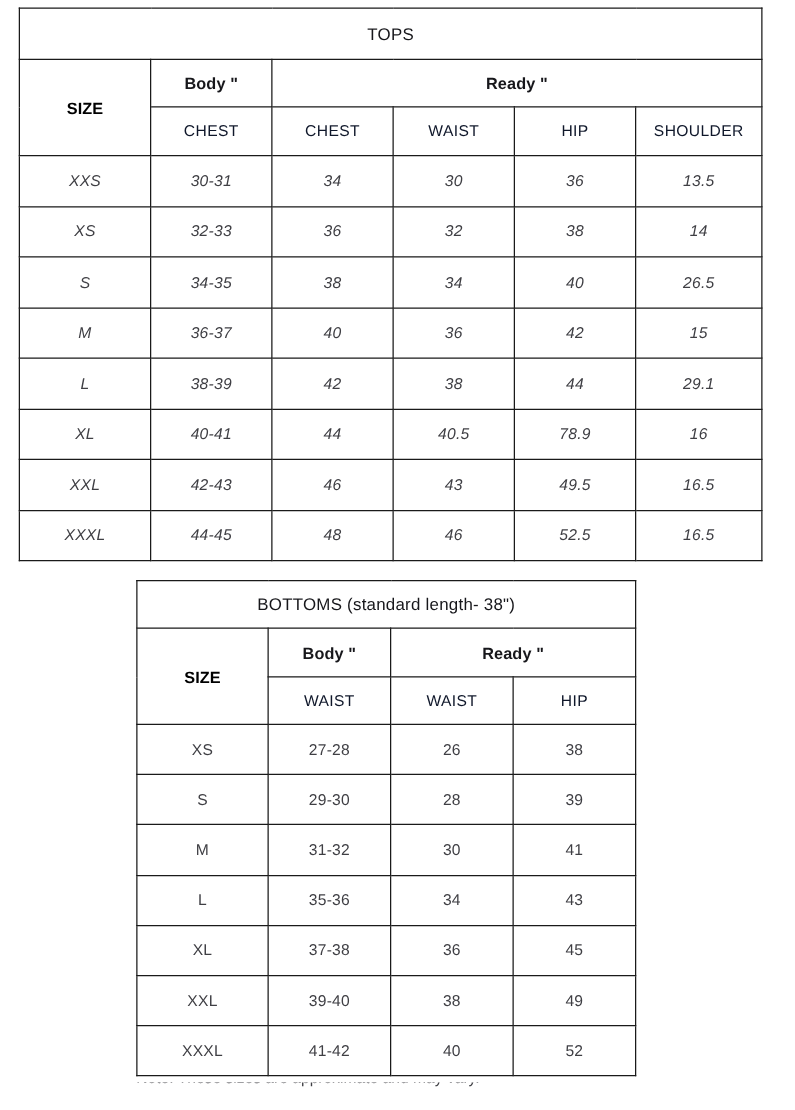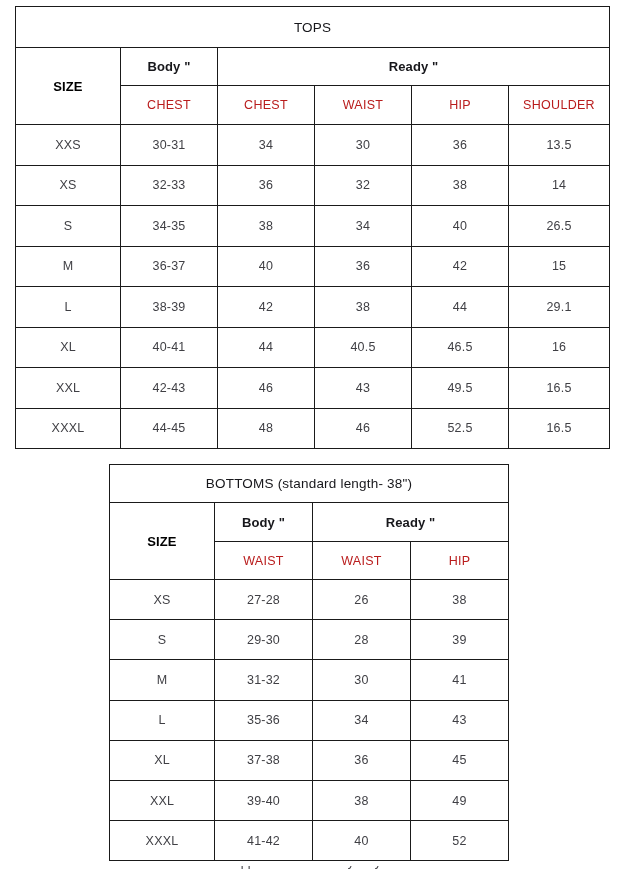--- a/index.html
+++ b/index.html
@@ -50,38 +50,38 @@
     letter-spacing: .1px;
   }
   .size-head {
     font-size: 13px;
     font-weight: bold;
     color: #000000;
     letter-spacing: .1px;
   }
   .sub-head {
     font-size: 12.5px;
-    color: #b91c1c;
+    color: #0f172a;
     height: 38px;
     letter-spacing: .3px;
   }
   .data-cell {
     font-size: 12.5px;
     color: #3f3f44;
     letter-spacing: .2px;
   }
 
   
   #tops-table {
     position: absolute;
     left: 15px;
     top: 6px;
     width: 594px;
   }
-  #tops-table .r-data td { height: 39.5px; }
+  #tops-table .r-data td { height: 39.5px; font-style: italic; }
 
   
   #bottoms-table {
     position: absolute;
     left: 109px;
     top: 464px;
     width: 399px;
   }
   #bottoms-table .r-data td { height: 39.2px; }
   #bottoms-table .title-cell { height: 37px; }
@@ -175,21 +175,21 @@
         <td class="data-cell">42</td>
         <td class="data-cell">38</td>
         <td class="data-cell">44</td>
         <td class="data-cell">29.1</td>
       </tr>
       <tr class="r-data">
         <td class="data-cell">XL</td>
         <td class="data-cell">40-41</td>
         <td class="data-cell">44</td>
         <td class="data-cell">40.5</td>
-        <td class="data-cell">46.5</td>
+        <td class="data-cell">78.9</td>
         <td class="data-cell">16</td>
       </tr>
       <tr class="r-data">
         <td class="data-cell">XXL</td>
         <td class="data-cell">42-43</td>
         <td class="data-cell">46</td>
         <td class="data-cell">43</td>
         <td class="data-cell">49.5</td>
         <td class="data-cell">16.5</td>
       </tr>

